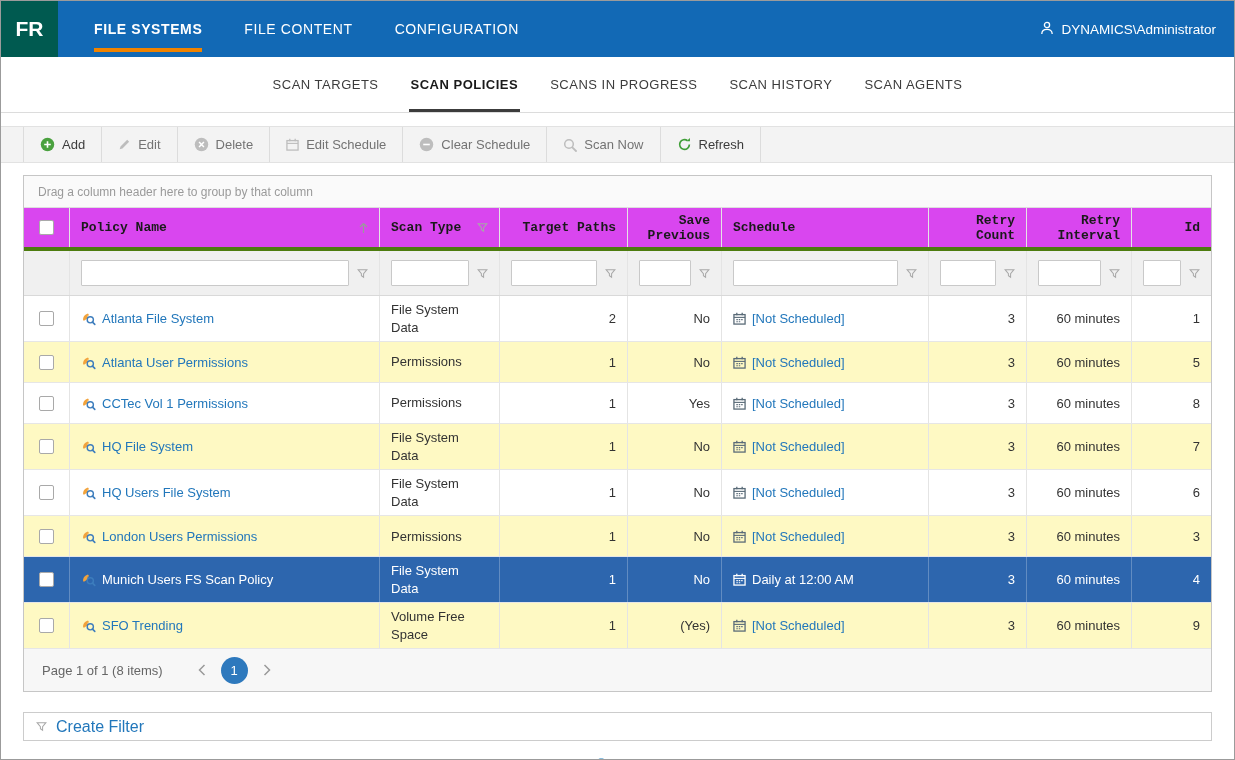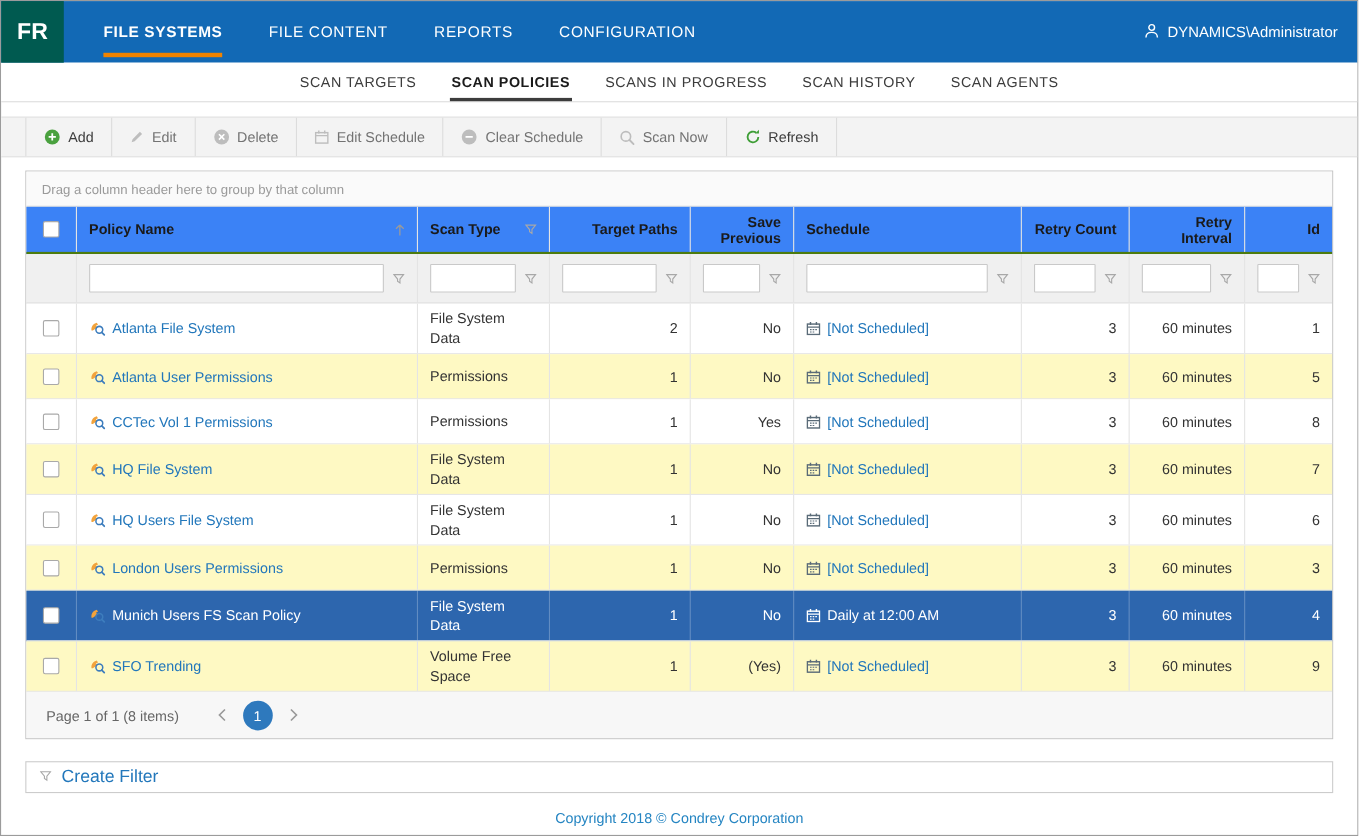--- a/index.html
+++ b/index.html
@@ -14,21 +14,21 @@
   .mainnav { display:flex; align-items:stretch; margin-left:15px; }
   .nav-item { position:relative; display:flex; align-items:center; padding:0 21px;
               color:#fff; font-size:14px; letter-spacing:.6px; cursor:pointer; white-space:nowrap; }
   .nav-item.active { font-weight:bold; }
   .nav-item.active::after { content:""; position:absolute; left:21px; right:21px; bottom:5px;
                             height:4px; background:#f08300; }
   .topbar-user { margin-left:auto; display:flex; align-items:center; gap:7px; color:#fff;
                  font-size:13.5px; padding-right:18px; cursor:pointer; white-space:nowrap; }
 
   
-  .subnav { height:36px; background:#fff; border-bottom:1px solid #dcdcdc;
+  .subnav { height:56px; background:#fff; border-bottom:1px solid #dcdcdc;
             display:flex; justify-content:center; align-items:stretch; }
   .subnav-item { position:relative; display:flex; align-items:center; padding:0 16px;
                  color:#3c3c3c; font-size:13px; letter-spacing:.5px; cursor:pointer; white-space:nowrap; }
   .subnav-item.active { font-weight:bold; color:#1a1a1a; }
   .subnav-item.active::after { content:""; position:absolute; left:14px; right:14px; bottom:0;
                                height:3px; background:#3c3c3c; }
 
   
   .toolbar-strip { margin-top:13px; background:#f3f3f3; border-top:1px solid #e2e2e2;
                    border-bottom:1px solid #e2e2e2; height:37px; display:flex;
@@ -51,21 +51,21 @@
   .c-check { width:46px; justify-content:center; padding:0; flex:none; }
   .c-policy { width:310px; flex:none; }
   .c-scantype { width:120px; flex:none; }
   .c-paths { width:128px; flex:none; }
   .c-saveprev { width:94px; flex:none; }
   .c-schedule { width:207px; flex:none; }
   .c-retrycount { width:98px; flex:none; }
   .c-retryint { width:105px; flex:none; }
   .c-id { flex:1; }
 
-  .header-row { min-height:43px; border-bottom:2px solid #4d7c0f; background:#3b82f6; }
+  .header-row { min-height:43px; border-bottom:4px solid #4d7c0f; background:#d946ef;font-family:Liberation Mono, monospace; }
   .header-row .cell { font-weight:bold; color:#1a1a1a; cursor:pointer; }
   .sort-ic, .hfunnel { margin-left:auto; display:flex; align-items:center; }
 
   .filter-row { height:45px; background:#f0f0f0; border-bottom:1px solid #d9d9d9; }
   .filter-row .cell { gap:8px; }
   .filter-input { flex:1; min-width:0; height:26px; border:1px solid #c9c9c9; background:#fff;
                   padding:0 6px; font-size:12px; border-radius:1px; font-family:"Liberation Sans",sans-serif; }
   .f-funnel { display:flex; align-items:center; cursor:pointer; flex:none; }
 
   .data-row { min-height:41px; border-bottom:1px solid #e6e6e6; background:#fff; cursor:pointer; }
@@ -98,21 +98,20 @@
 </head>
 <body>
 
 <div class="page">
 
   <header class="topbar">
     <div class="logo">FR</div>
     <nav class="mainnav" id="main-nav">
         <div class="nav-item active">FILE SYSTEMS</div>
         <div class="nav-item">FILE CONTENT</div>
-        <div class="nav-item">REPORTS</div>
         <div class="nav-item">CONFIGURATION</div>
       </nav>
     <div class="topbar-user">
       <span>
         <svg width="14" height="14" viewBox="0 0 14 14">
             <circle cx="7" cy="4" r="2.6" fill="none" stroke="#fff" stroke-width="1.3"></circle>
             <path d="M1.8 13c0-3 2.3-4.6 5.2-4.6s5.2 1.6 5.2 4.6" fill="none" stroke="#fff" stroke-width="1.3"></path>
           </svg>
       </span>
       <span>DYNAMICS\Administrator</span>

